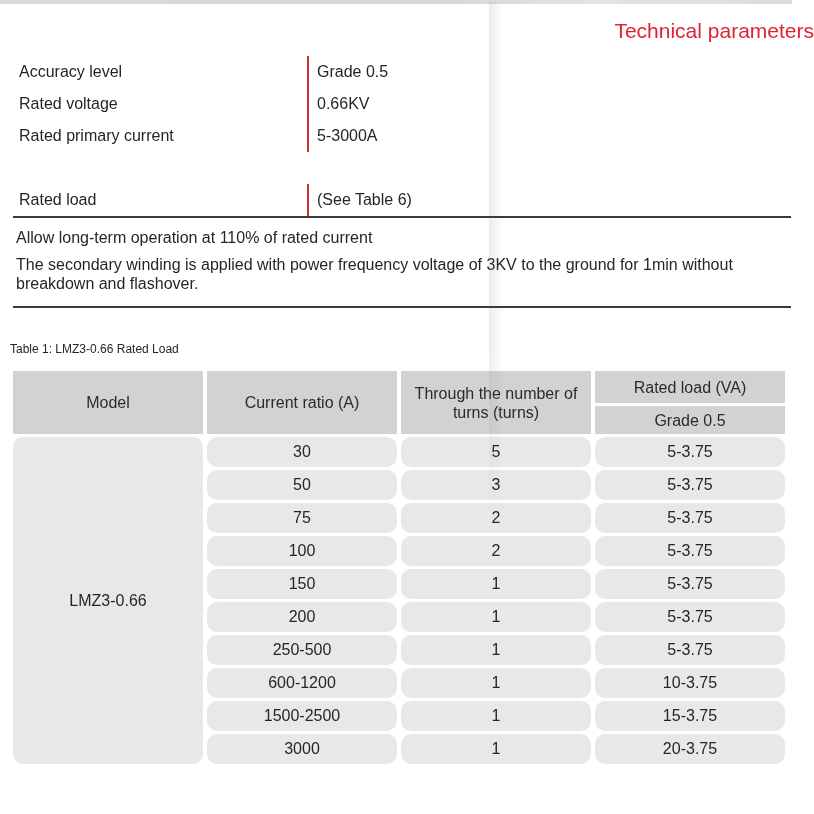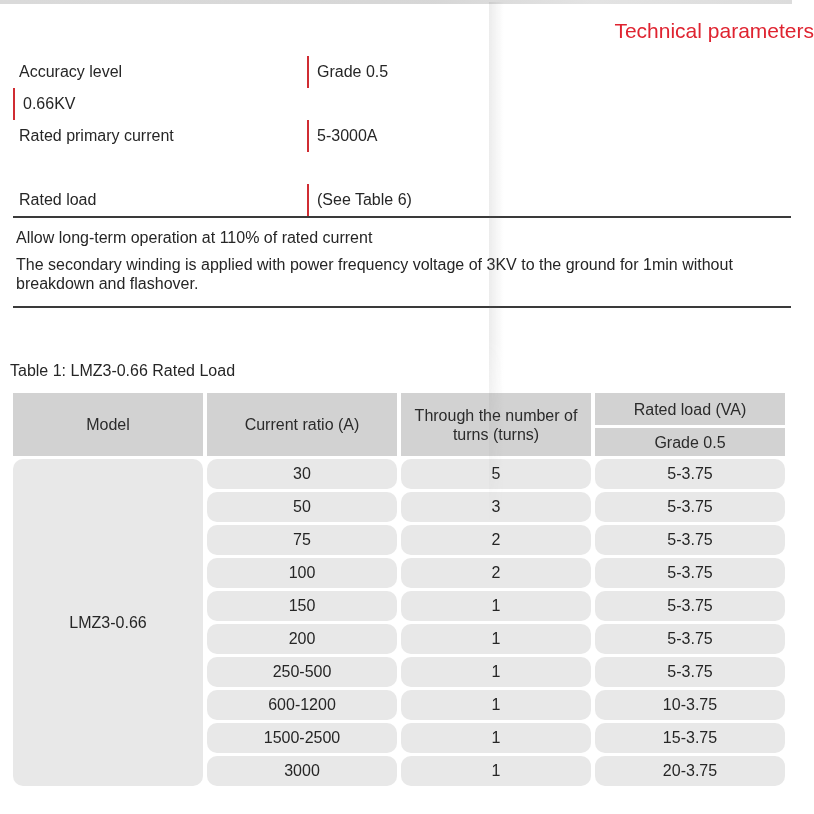--- a/index.html
+++ b/index.html
@@ -74,22 +74,22 @@
     font-size: 16px;
   }
   .notes p {
     margin: 4px 0 8px 0;
     line-height: 19px;
     max-width: 742px;
   }
 
   
   .table1-caption {
-    margin: 54px 0 10px 10px;
-    font-size: 16px;
+    margin: 32px 0 10px 10px;
+    font-size: 12px;
     line-height: 18px;
   }
 
   
   table.rated-load {
     border-collapse: separate;
     border-spacing: 4px 3px;
     margin-left: 9px;
     table-layout: fixed;
   }
@@ -116,20 +116,21 @@
 <div class="artifact-shadow"></div>
 
 <h1 class="page-title">Technical parameters</h1>
 
 <section class="tech-table">
   <div class="tech-row">
     <div class="tech-label">Accuracy level</div>
     <div class="tech-value">Grade 0.5</div>
   </div>
   <div class="tech-row">
+    <div class="tech-label">Rated voltage</div>
     <div class="tech-value">0.66KV</div>
   </div>
   <div class="tech-row">
     <div class="tech-label">Rated primary current</div>
     <div class="tech-value">5-3000A</div>
   </div>
   <div class="tech-row">
   </div>
   <div class="tech-row">
     <div class="tech-label">Rated load</div>

